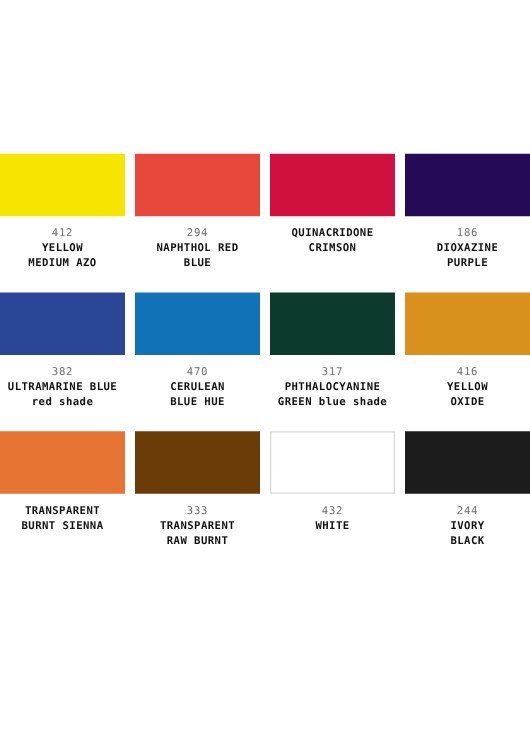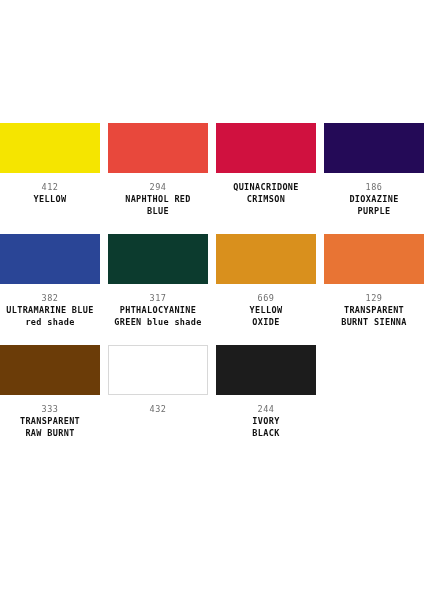--- a/index.html
+++ b/index.html
@@ -82,20 +82,21 @@
 <body>
 
 <div class="sheet">
   <div class="grid">
 
     <div class="cell">
       <div class="swatch" style="background:#f5e500"></div>
       <div class="labels">
         <span class="code">412</span>
         <span class="name-line">YELLOW</span>
+        <span class="name-line">MEDIUM AZO</span>
       </div>
     </div>
 
     <div class="cell">
       <div class="swatch" style="background:#e8483c"></div>
       <div class="labels">
         <span class="code">294</span>
         <span class="name-line">NAPHTHOL RED</span>
         <span class="name-line">BLUE</span>
       </div>
@@ -120,61 +121,69 @@
 
     <div class="cell">
       <div class="swatch" style="background:#2a4596"></div>
       <div class="labels">
         <span class="code">382</span>
         <span class="name-line">ULTRAMARINE BLUE</span>
         <span class="name-line shade">red shade</span>
       </div>
     </div>
 
+    <div class="cell">
+      <div class="swatch" style="background:#1272b8"></div>
+      <div class="labels">
+        <span class="code">470</span>
+        <span class="name-line">CERULEAN</span>
+        <span class="name-line">BLUE HUE</span>
+      </div>
+    </div>
 
     <div class="cell">
       <div class="swatch" style="background:#0c3b2e"></div>
       <div class="labels">
         <span class="code">317</span>
         <span class="name-line">PHTHALOCYANINE</span>
         <span class="name-line shade">GREEN blue shade</span>
       </div>
     </div>
 
     <div class="cell">
       <div class="swatch" style="background:#d9901d"></div>
       <div class="labels">
-        <span class="code">669</span>
+        <span class="code">416</span>
         <span class="name-line">YELLOW</span>
         <span class="name-line">OXIDE</span>
       </div>
     </div>
 
     <div class="cell">
       <div class="swatch" style="background:#e87434"></div>
       <div class="labels">
-        <span class="code">129</span>
         <span class="name-line">TRANSPARENT</span>
         <span class="name-line">BURNT SIENNA</span>
       </div>
     </div>
 
     <div class="cell">
       <div class="swatch" style="background:#6b3c08"></div>
       <div class="labels">
         <span class="code">333</span>
         <span class="name-line">TRANSPARENT</span>
         <span class="name-line">RAW BURNT</span>
       </div>
     </div>
 
     <div class="cell">
       <div class="swatch bordered" style="background:#ffffff"></div>
       <div class="labels">
         <span class="code">432</span>
+        <span class="name-line">WHITE</span>
       </div>
     </div>
 
     <div class="cell">
       <div class="swatch" style="background:#1c1c1c"></div>
       <div class="labels">
         <span class="code">244</span>
         <span class="name-line">IVORY</span>
         <span class="name-line">BLACK</span>
       </div>

